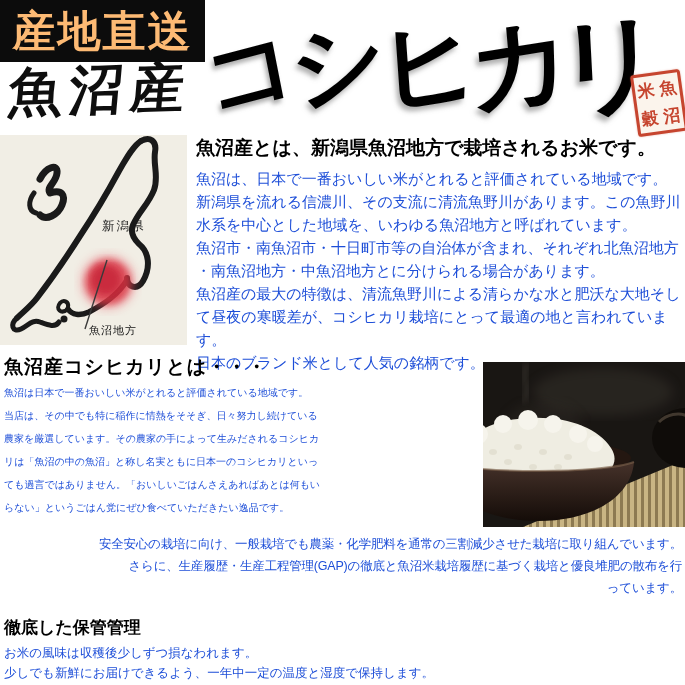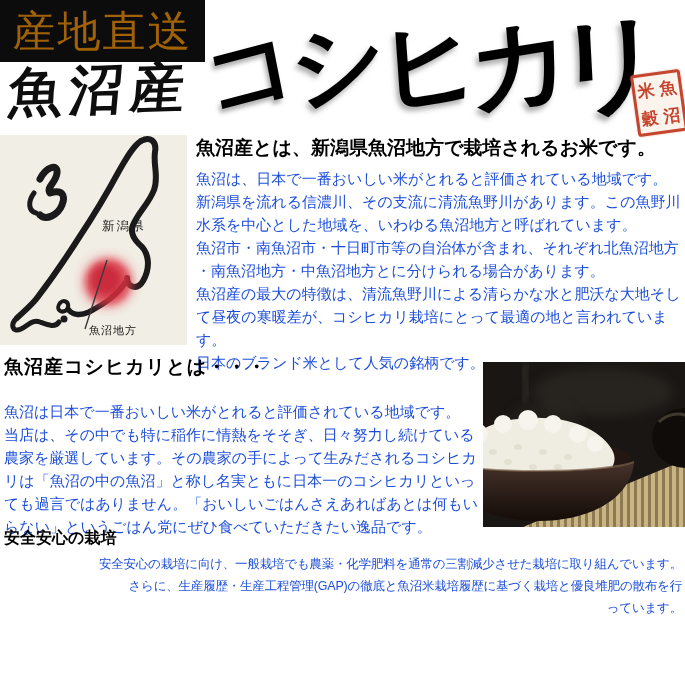--- a/index.html
+++ b/index.html
@@ -2,22 +2,22 @@
 <html><head>
 <meta charset="utf-8">
 <style>
   html,body{margin:0;padding:0;background:#fff;}
   .page{position:relative;width:685px;height:685px;background:#ffffff;overflow:hidden;
         font-family:"Liberation Sans",sans-serif;color:#222;}
 
   
   .badge{position:absolute;left:0;top:0;width:205px;height:62px;background:#0c0c0c;
          display:flex;align-items:center;justify-content:center;}
-  .badge span{font-family:"Liberation Serif",serif;font-weight:normal;font-size:43px;
-              color:#a16207;letter-spacing:2px;line-height:1;}
+  .badge span{font-family:"Liberation Serif",serif;font-weight:bold;font-size:43px;
+              color:#fdba74;letter-spacing:2px;line-height:1;}
   .origin{position:absolute;left:8px;top:58px;width:195px;height:78px;
           font-family:"Liberation Serif",serif;font-weight:bold;font-size:54px;
           letter-spacing:7px;color:#0e0e0e;line-height:1.2;
           transform:rotate(-2deg) skewX(-7deg);}
   .big-title{position:absolute;left:198px;top:4px;width:450px;height:135px;
              font-weight:900;font-size:97px;line-height:1.15;letter-spacing:-9px;
              color:#000;white-space:nowrap;
              transform:skewX(-4deg) rotate(-1deg);}
   .big-title span{text-shadow:-3px 4px 5px rgba(110,110,110,.55);}
   .seal{position:absolute;left:634px;top:72px;width:44px;height:56px;
@@ -33,21 +33,21 @@
 
   
   .sec{position:absolute;}
   .sec h2{margin:0;color:#000;font-weight:bold;font-family:Liberation Mono, monospace;}
   .sec .body{white-space:pre-line;color:#1d4ed8;}
   .sec1{left:196px;top:137px;width:489px;}
   .sec1 h2{font-size:19px;line-height:24px;}
   .sec1 .body{margin-top:6px;font-size:15px;line-height:23px;}
   .sec2{left:4px;top:356px;width:677px;}
   .sec2 h2{font-size:19px;line-height:24px;letter-spacing:1px;}
-  .sec2 .body{margin-top:20px;width:476px;font-size:15px;line-height:23px;}
+  .sec2 .body{margin-top:1px;width:476px;font-size:10px;line-height:23px;}
   .sec3{left:4px;top:529px;width:678px;}
   .sec3 h2{font-size:16px;line-height:20px;}
   .sec3 .body{margin-top:4px;font-size:12.5px;line-height:22px;letter-spacing:-.2px;text-align:right;}
   .sec4{left:4px;top:618px;width:678px;}
   .sec4 h2{font-size:17px;line-height:22px;}
   .sec4 .body{margin-top:3px;font-size:12.5px;line-height:20px;}
 
   
   .photo{position:absolute;left:483px;top:362px;width:202px;height:165px;margin:0;}
   .photo svg{display:block;}
@@ -181,20 +181,24 @@
       </g>
 
       <g>
         <path d="M-41,100 C-10,112 120,112 151,100 C148,136 108,159 55,159 C2,159 -38,136 -41,100 Z" fill="url(#bowlGrad)"></path>
         <path d="M-41,100 C-10,112 120,112 151,100" stroke="#7a5f49" stroke-width="2" fill="none" opacity="0.65"></path>
       </g>
     </svg>
   </figure>
 
   <section class="sec sec3">
-    <h2>安全安心の栽培</h2>
     <div class="body">安全安心の栽培に向け、一般栽培でも農薬・化学肥料を通常の三割減少させた栽培に取り組んでいます。
 さらに、生産履歴・生産工程管理(GAP)の徹底と魚沼米栽培履歴に基づく栽培と優良堆肥の散布を行
 っています。</div>
   </section>
 
+  <section class="sec sec4">
+    <h2>徹底した保管管理</h2>
+    <div class="body">お米の風味は収穫後少しずつ損なわれます。
+少しでも新鮮にお届けできるよう、一年中一定の温度と湿度で保持します。</div>
+  </section>
 
 </div>
 
 </body></html>

